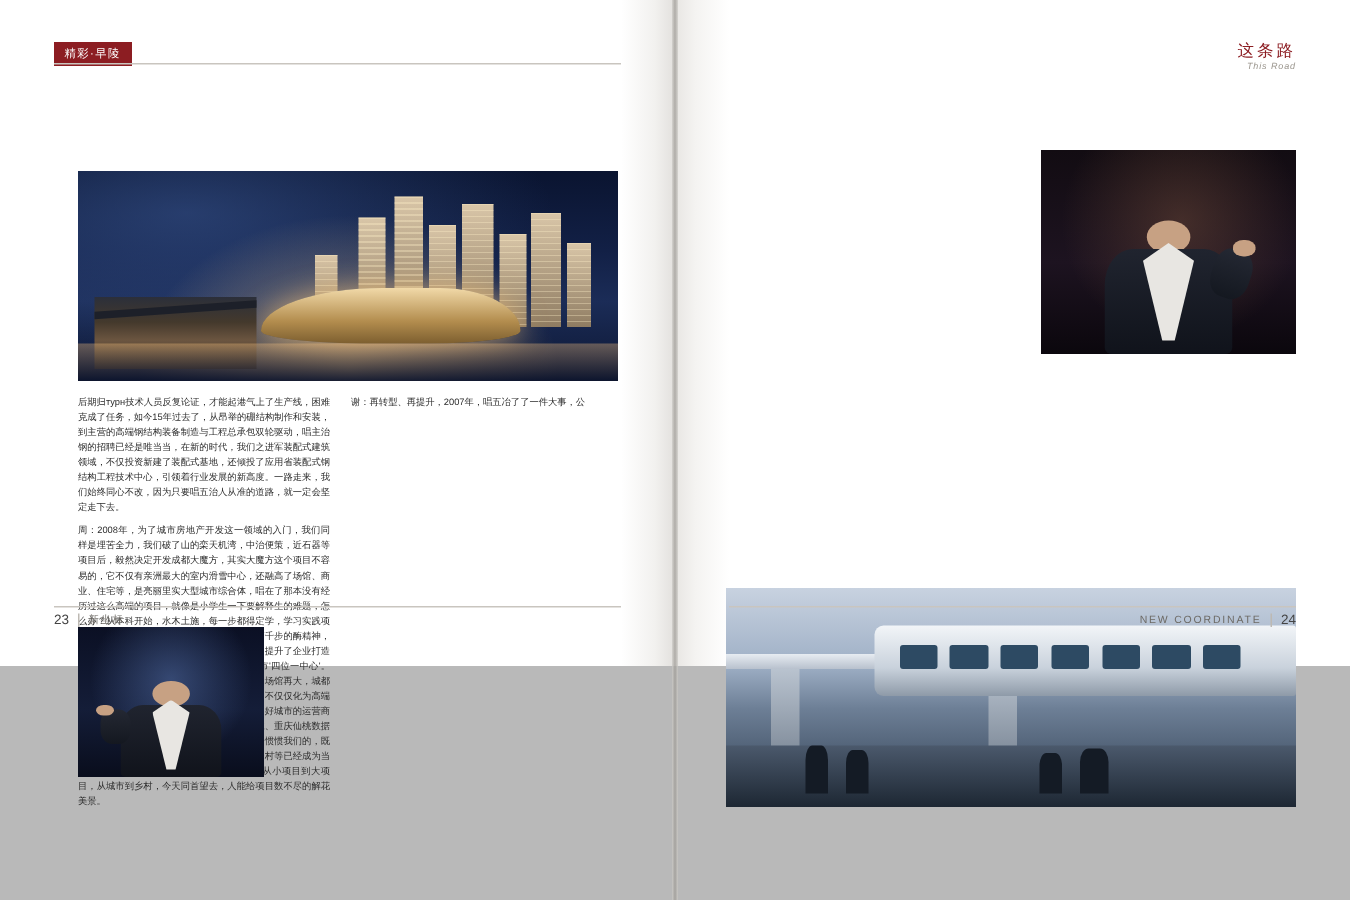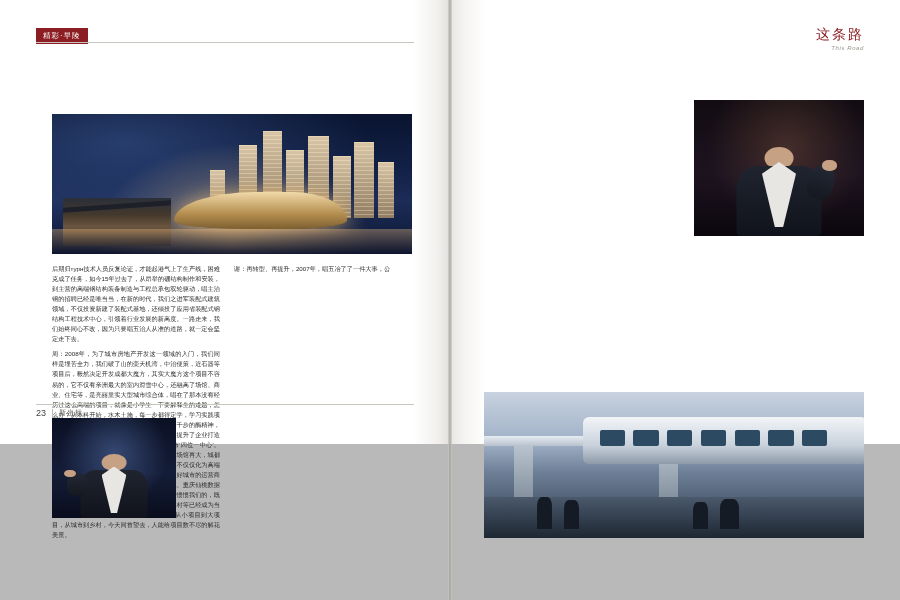--- a/index.html
+++ b/index.html
@@ -39,21 +39,21 @@
   }
   .hdr-rule{
     position:absolute;left:36px;top:42px;width:378px;height:1px;
     background:#c9c5bf;
   }
   .hdr-right{
     position:absolute;right:36px;top:26px;
     text-align:right;
   }
   .hdr-right .cn{
-    font-size:14px;color:#8c1d22;letter-spacing:2px;
+    font-size:11px;color:#8c1d22;letter-spacing:2px;
   }
   .hdr-right .en{
     font-size:6px;color:#9a958d;letter-spacing:.6px;font-style:italic;
     margin-top:1px;
   }
 
   
   .foot{
     position:absolute;bottom:24px;left:0;right:0;height:16px;
   }
@@ -239,16 +239,24 @@
         <div class="rail-win" style="left:78%;width:9%;"></div>
       </div>
       <div class="rail-ground"></div>
       <div class="rail-fig" style="left:14%;width:4%;height:22%;"></div>
       <div class="rail-fig" style="left:21%;width:4%;height:20%;"></div>
       <div class="rail-fig" style="left:55%;width:4%;height:19%;"></div>
       <div class="rail-fig" style="left:62%;width:5%;height:21%;"></div>
 
     </div>
 
+    <div class="foot">
+      <div class="rule"></div>
+      <div class="foot-r">
+        <span class="txt">NEW COORDINATE</span>
+        <span class="sep"></span>
+        <span class="num">24</span>
+      </div>
+    </div>
   </div>
 
   <div class="gutter"></div>
 </div>
 
 </body></html>

